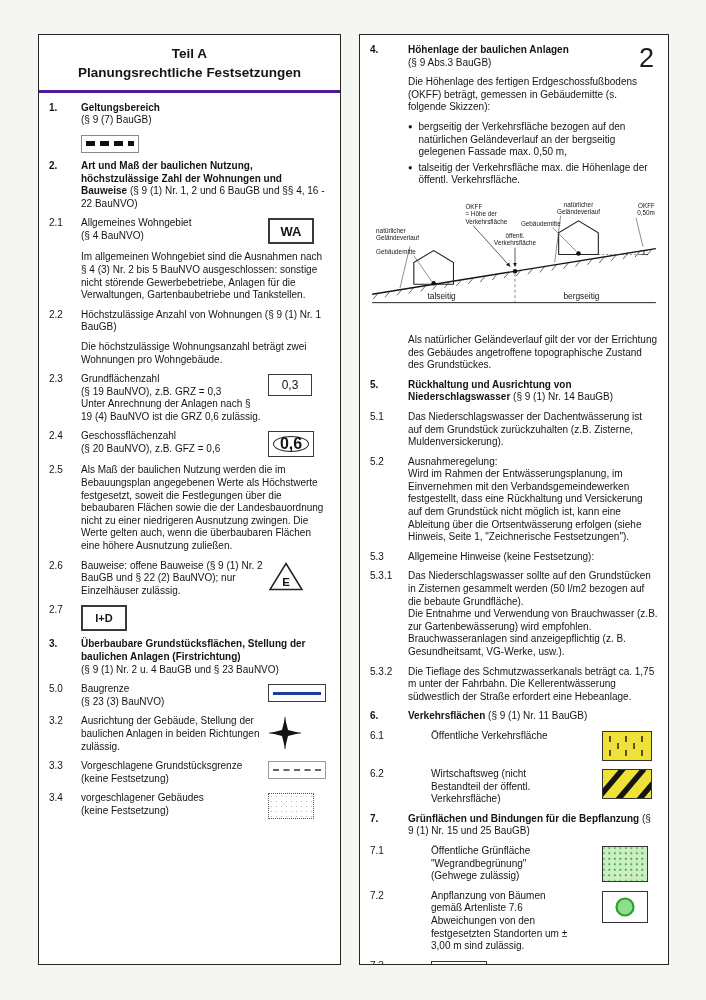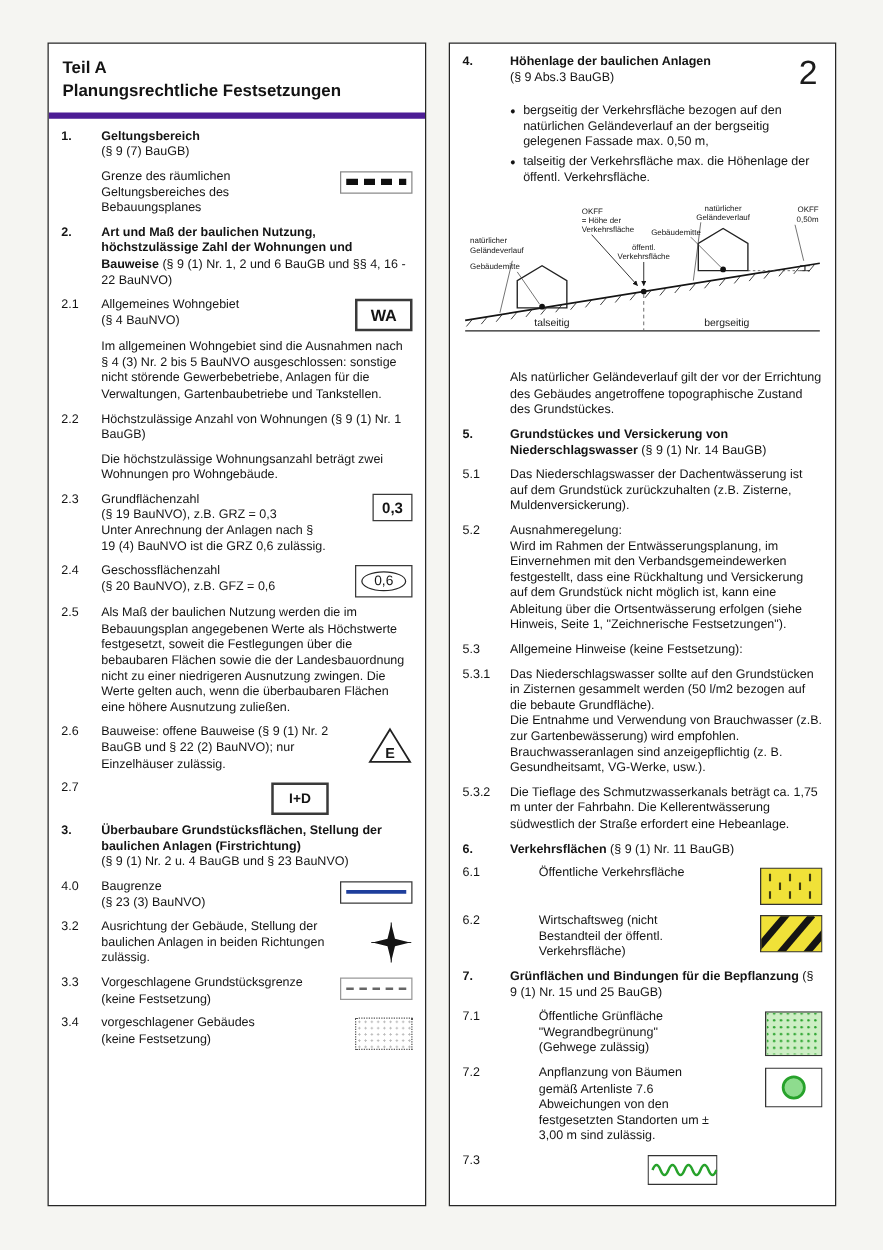--- a/index.html
+++ b/index.html
@@ -1,38 +1,38 @@
 <!DOCTYPE html>
 <html style="--baugrenze-blue: #1e3e9c; --traffic-yellow: #f0e138; --green-light: #cdeec4; --green-main: #27a22b; --green-circle: #8edc8e;"><head>
 <meta charset="utf-8">
 <style>
   *{margin:0;padding:0;box-sizing:border-box;}
   html,body{width:706px;height:1000px;}
   body{background:#f5f5f2;font-family:"Liberation Sans","DejaVu Sans",sans-serif;color:#141414;position:relative;}
   .col{position:absolute;top:34px;height:931px;background:#fff;border:1px solid #262626;overflow:hidden;}
   #col-left{left:38px;width:303px;}
   #col-right{left:359px;width:310px;}
-  .col-header{padding:10px 11px 7px;border-bottom:5px solid #4c1d95;}
+  .col-header{padding:10px 11px 7px;border-bottom:3px solid #4c1d95;text-align:center;}
   .t1,.t2{font-size:13.5px;font-weight:bold;line-height:1.4;}
   .col-body{padding:9px 10px 0;}
   .row{display:grid;grid-template-columns:27px 1fr;column-gap:5px;margin-bottom:7px;}
   .row.with-sym{grid-template-columns:27px 1fr 62px;}
   #col-right .row{grid-template-columns:33px 1fr;}
   #col-right .row.with-sym{grid-template-columns:33px 1fr 56px;gap:28px;}
   .num{font-size:10px;line-height:1.26;}
   .txt{font-size:10px;line-height:1.26;}
   .b{font-weight:bold;}
-  .sym{display:flex;justify-content:flex-end;align-items:flex-start;padding-top:1px;}
+  .sym{display:flex;justify-content:flex-start;align-items:flex-start;padding-top:1px;}
   .symbox{border:1px solid #3a3a3a;background:#fff;display:flex;align-items:center;justify-content:center;}
   .sb-boundary{width:58px;height:18px;border-color:#8a8a8a;}
   .sb-boundary .dashline{width:48px;height:5px;background:repeating-linear-gradient(90deg,#0f0f0f 0 9px,transparent 9px 14px);}
   .sb-wa{width:46px;height:26px;border-width:2px;font-size:13px;font-weight:bold;}
-  .sb-grz{width:32px;height:22px;border-width:1.5px;font-size:12px;font-weight:bold;}
+  .sb-grz{width:44px;height:22px;border-width:1.5px;font-size:12px;font-weight:normal;}
   .sb-gfz{width:46px;height:26px;border-width:1.5px;}
-  .sb-gfz .ellipse{width:36px;height:16px;border:1.5px solid #262626;border-radius:50%;display:flex;align-items:center;justify-content:center;font-size:11px;font-weight:normal;}
+  .sb-gfz .ellipse{width:36px;height:16px;border:1.5px solid #262626;border-radius:50%;display:flex;align-items:center;justify-content:center;font-size:16px;font-weight:bold;}
   .sb-id{width:46px;height:26px;border-width:2px;font-size:11px;font-weight:bold;}
   .sb-line{width:58px;height:18px;}
   .sb-line .blue{width:48px;border-top:3px solid var(--baugrenze-blue,#1e3e9c);}
   .sb-dashed{width:58px;height:18px;border-color:#999;}
   .sb-dashed .gray{width:48px;border-top:2px dashed #666;}
   .sb-dotted{width:46px;height:26px;border:1.6px dotted #555;background-image:radial-gradient(#b8b8b8 0.7px,transparent 0.9px);background-size:5px 5px;background-color:#fff;}
   .pageno{position:absolute;top:8px;right:14px;font-size:27px;color:#1c1c1c;}
   .bullet-line{display:flex;gap:6px;margin-bottom:3px;}
   .bdot{font-size:7.5px;line-height:1.7;}
   .sketch-wrap{margin:2px 0 8px 0;text-align:center;}
@@ -61,21 +61,20 @@
       <div class="row">
         <div class="num b">1.</div>
         <div class="txt">
           <div class="b">Geltungsbereich</div>
           <div>(§ 9 (7) BauGB)</div>
         </div>
       </div>
 
       <div class="row with-sym">
         <div class="num"></div>
-        <div class="txt">Grenze des räumlichen Geltungsbereiches des Bebauungsplanes</div>
         <div class="sym">
           <div class="symbox sb-boundary">
             <div class="dashline"></div>
           </div>
         </div>
       </div>
 
       <div class="row">
         <div class="num b">2.</div>
         <div class="txt">
@@ -168,21 +167,21 @@
 
       <div class="row">
         <div class="num b">3.</div>
         <div class="txt">
           <div class="b">Überbaubare Grundstücksflächen, Stellung der baulichen Anlagen (Firstrichtung)</div>
           <div>(§ 9 (1) Nr. 2 u. 4 BauGB und § 23 BauNVO)</div>
         </div>
       </div>
 
       <div class="row with-sym">
-        <div class="num">4.0</div>
+        <div class="num">5.0</div>
         <div class="txt">
           <div>Baugrenze</div>
           <div>(§ 23 (3) BauNVO)</div>
         </div>
         <div class="sym">
           <div class="symbox sb-line">
             <div class="blue"></div>
           </div>
         </div>
       </div>
@@ -233,20 +232,21 @@
       <div class="row">
         <div class="num b">4.</div>
         <div class="txt">
           <div class="b">Höhenlage der baulichen Anlagen</div>
           <div>(§ 9 Abs.3 BauGB)</div>
         </div>
       </div>
 
       <div class="row">
         <div class="num"></div>
+        <div class="txt">Die Höhenlage des fertigen Erdgeschossfußbodens (OKFF) beträgt, gemessen in Gebäudemitte (s. folgende Skizzen):</div>
       </div>
 
       <div class="row">
         <div class="num"></div>
         <div class="txt">
           <div class="bullet-line">
             <span class="bdot">●</span>
             <span>bergseitig der Verkehrsfläche bezogen auf den natürlichen Geländeverlauf an der bergseitig gelegenen Fassade max. 0,50 m,</span>
           </div>
           <div class="bullet-line">
@@ -310,21 +310,21 @@
       </div>
 
       <div class="row">
         <div class="num"></div>
         <div class="txt">Als natürlicher Geländeverlauf gilt der vor der Errichtung des Gebäudes angetroffene topographische Zustand des Grundstückes.</div>
       </div>
 
       <div class="row">
         <div class="num b">5.</div>
         <div class="txt">
-          <span class="b">Grundstückes und Versickerung von Niederschlagswasser</span>
+          <span class="b">Rückhaltung und Ausrichtung von Niederschlagswasser</span>
           <span>(§ 9 (1) Nr. 14 BauGB)</span>
         </div>
       </div>
 
       <div class="row">
         <div class="num">5.1</div>
         <div class="txt">Das Niederschlagswasser der Dachentwässerung ist auf dem Grundstück zurückzuhalten (z.B. Zisterne, Muldenversickerung).</div>
       </div>
 
       <div class="row">

